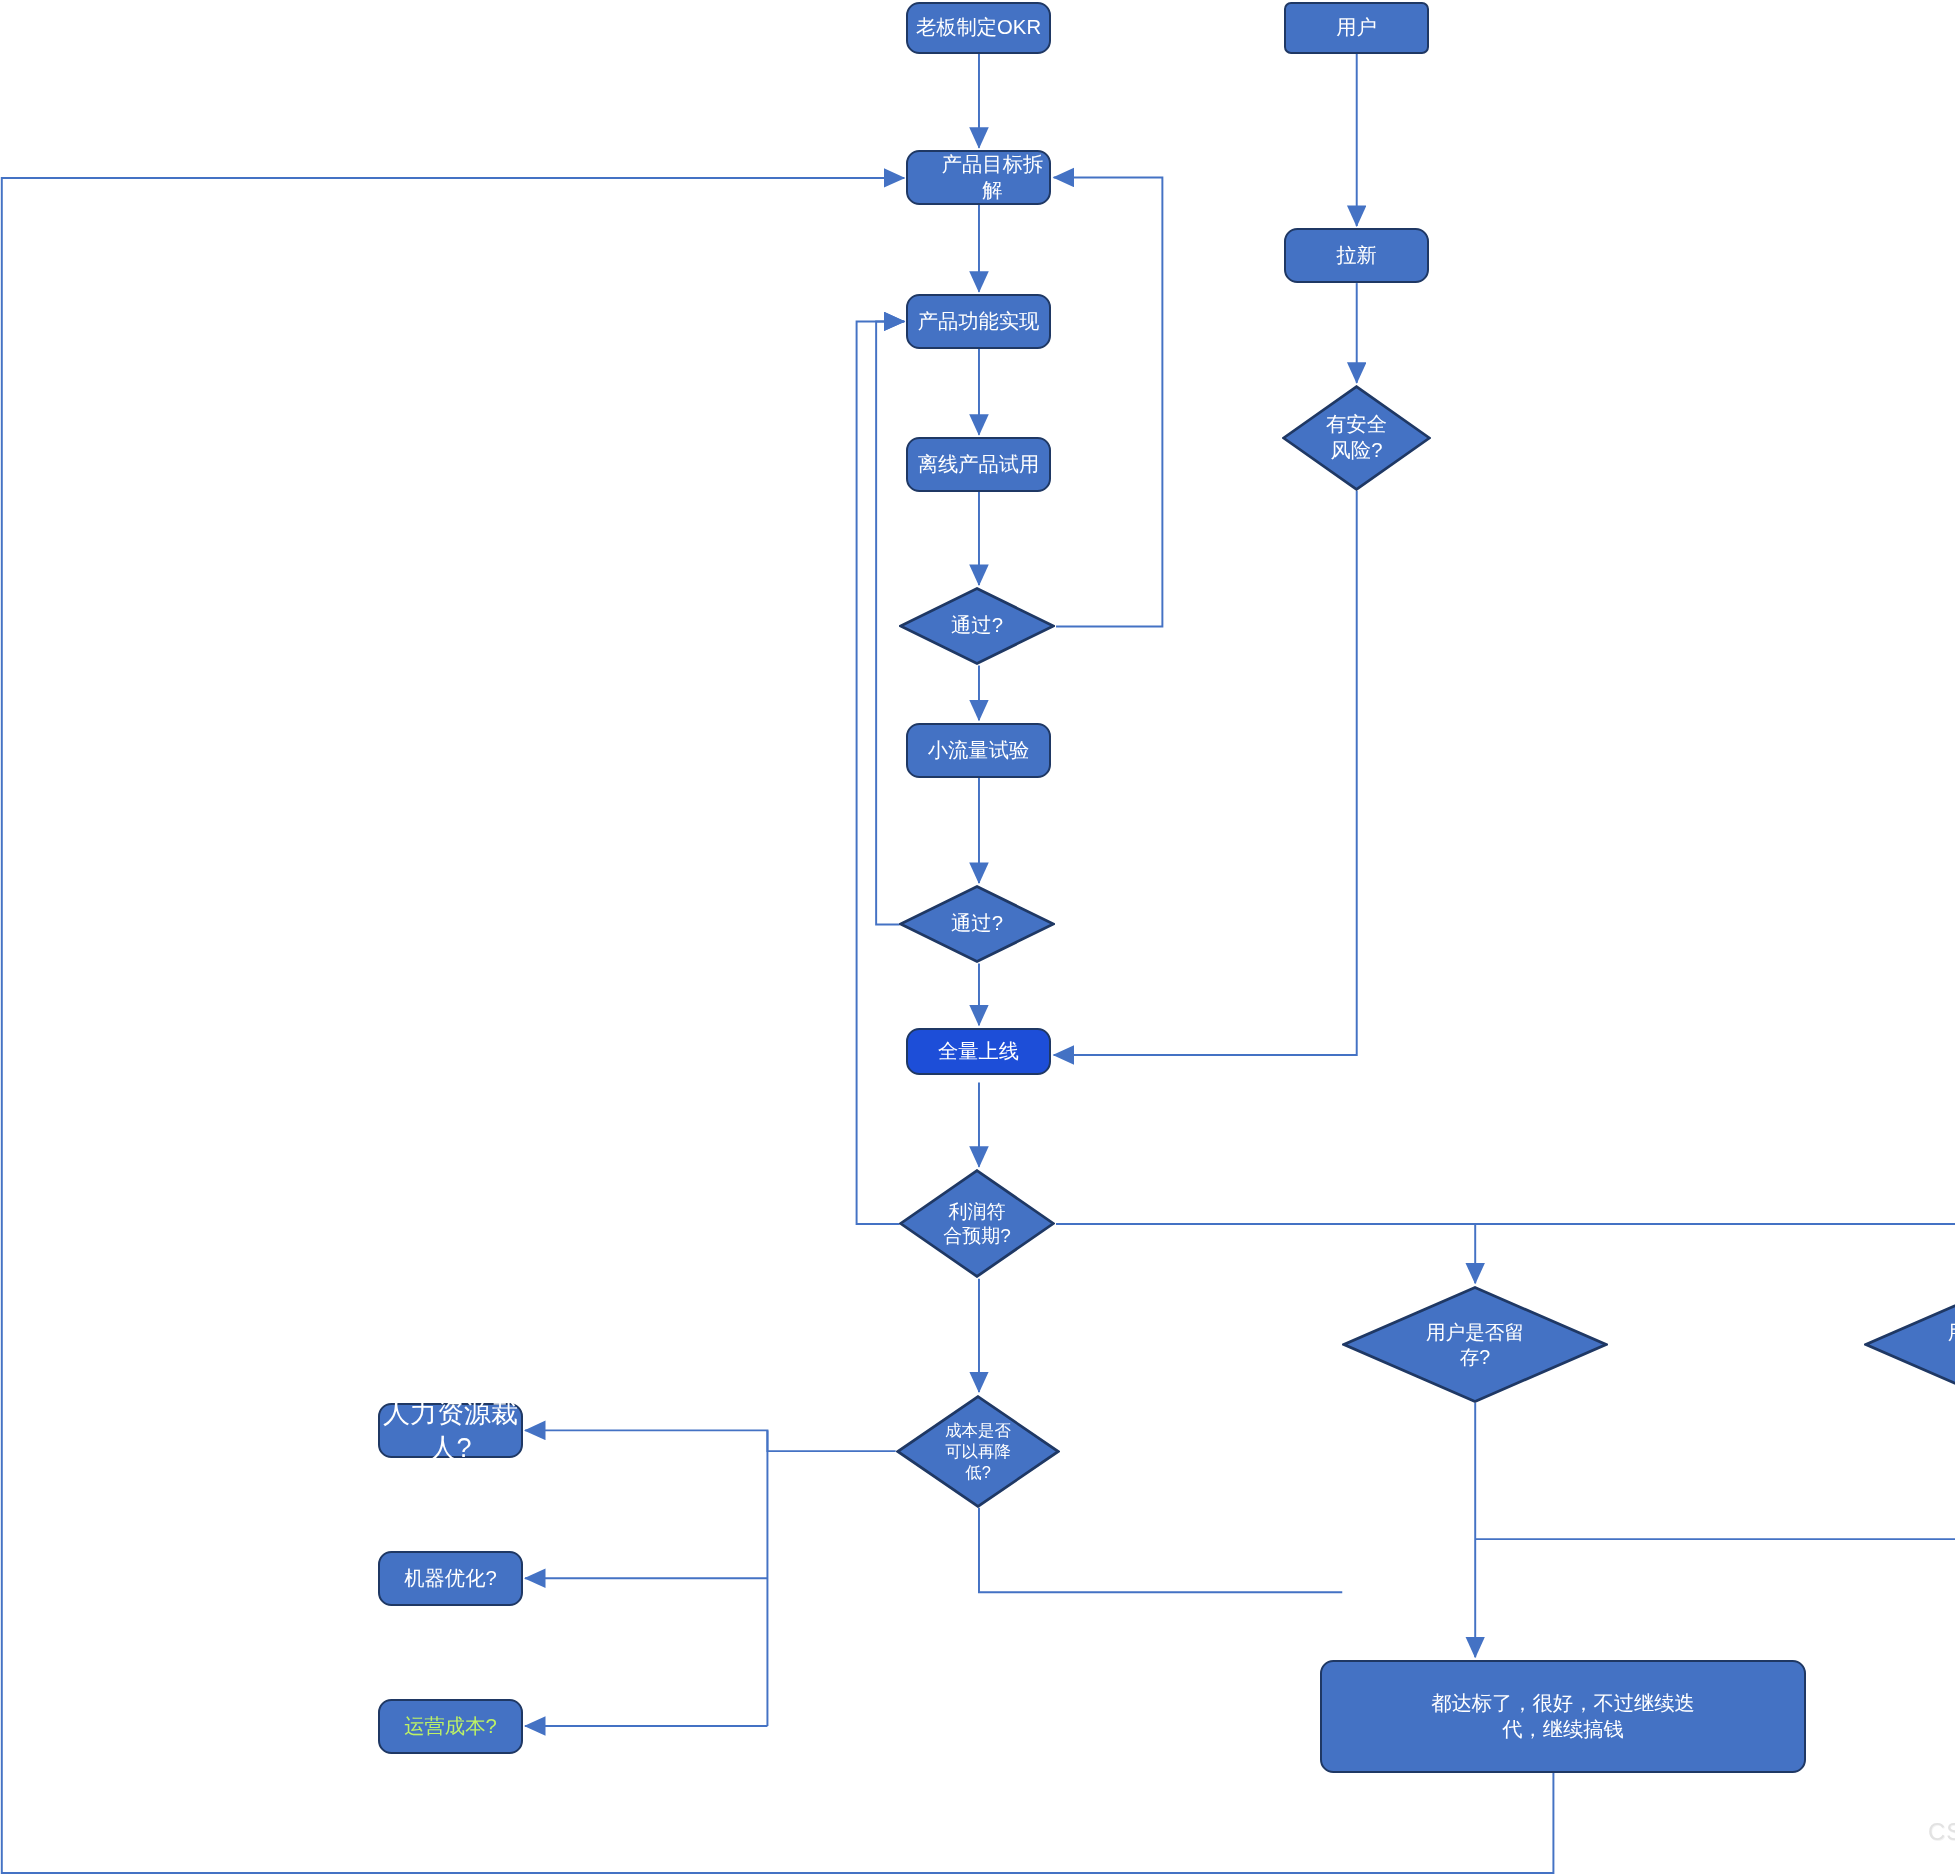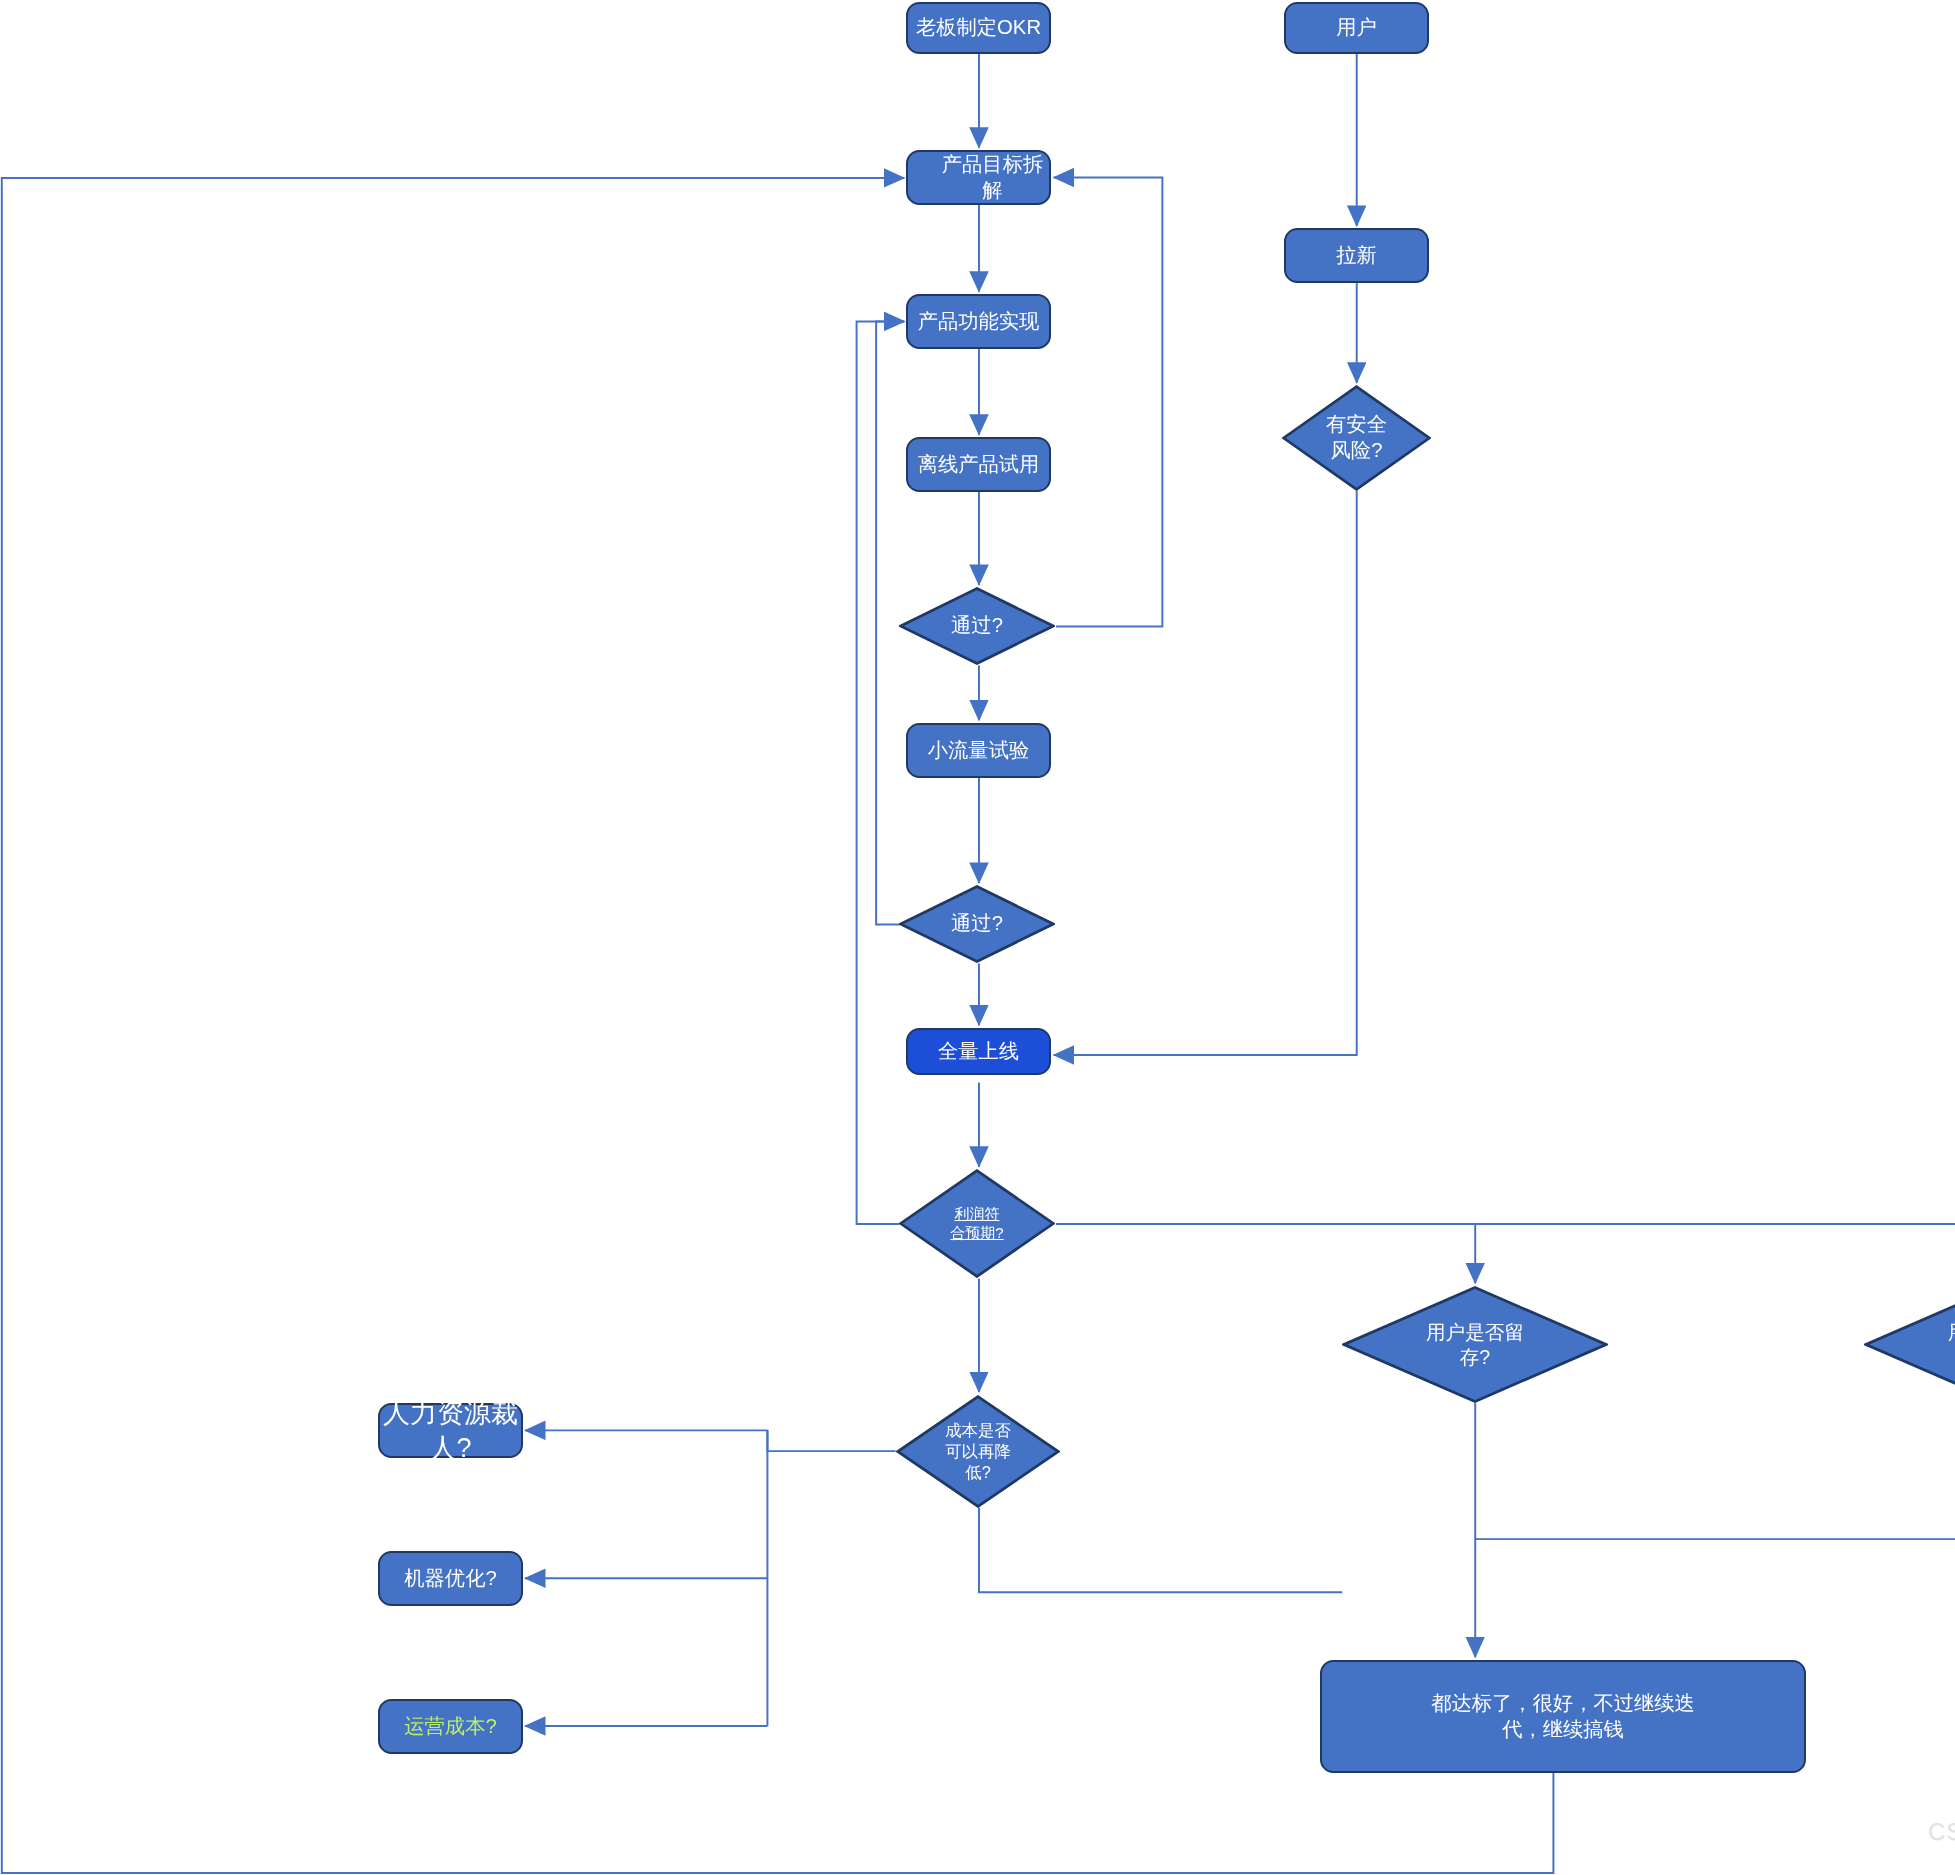--- a/index.html
+++ b/index.html
@@ -106,21 +106,21 @@
       <path d="M3772,3588 L3772,4238" marker-end="url(#ar)"></path>
 
       <path d="M5106,3588 L5106,3936 L3772,3936"></path>
 
       <path d="M3972,4534 L3972,4790 L4,4790 L4,455 L2312,455" marker-end="url(#ar)"></path>
     </g>
   </svg>
 
   <div id="nodes-root">
       <div class="node proc" style="left: 906px; top: 1.6px; width: 145px; height: 52px; font-size: 20.3px; background: rgb(68, 114, 196); border-color: rgb(31, 56, 100); color: rgb(255, 255, 255);"><span>老板制定OKR</span></div>
-      <div class="node proc" style="left: 1284px; top: 1.6px; width: 145px; height: 52px; font-size: 20.3px; background: rgb(68, 114, 196); border-color: rgb(31, 56, 100); color: rgb(255, 255, 255);"><span>用户</span></div>
+      <div class="node proc" style="left: 1284px; top: 1.6px; width: 145px; height: 52px; font-size: 20.3px; background: rgb(68, 114, 196); border-color: rgb(31, 56, 100); color: rgb(255, 255, 255); border-radius: 7px;"><span>用户</span></div>
       <div class="node proc" style="left: 906px; top: 150px; width: 145px; height: 55px; font-size: 20.3px; background: rgb(68, 114, 196); border-color: rgb(31, 56, 100); color: rgb(255, 255, 255); padding-left: 28px;"><span>产品目标拆解</span></div>
       <div class="node proc" style="left: 1284px; top: 228px; width: 145px; height: 55px; font-size: 20.3px; background: rgb(68, 114, 196); border-color: rgb(31, 56, 100); color: rgb(255, 255, 255);"><span>拉新</span></div>
       <div class="node proc" style="left: 906px; top: 294px; width: 145px; height: 55px; font-size: 20.3px; background: rgb(68, 114, 196); border-color: rgb(31, 56, 100); color: rgb(255, 255, 255);"><span>产品功能实现</span></div>
       <div class="node proc" style="left: 906px; top: 437px; width: 145px; height: 55px; font-size: 20.3px; background: rgb(68, 114, 196); border-color: rgb(31, 56, 100); color: rgb(255, 255, 255);"><span>离线产品试用</span></div>
       <div class="dia-wrap" style="left: 1282px; top: 385px; width: 149px; height: 106px;">
         <svg width="149" height="106" viewBox="0 0 380 270">
           <polygon points="190,4 376,135 190,266 4,135" fill="#4472C4" stroke="#1F3864" stroke-width="7" stroke-linejoin="miter"></polygon>
         </svg>
         <div class="dia-label" style="font-size: 20.3px; color: rgb(255, 255, 255);"><span>有安全
 风险?</span></div>
@@ -136,21 +136,21 @@
         <svg width="156" height="78" viewBox="0 0 400 200">
           <polygon points="200,4 396,100 200,196 4,100" fill="#4472C4" stroke="#1F3864" stroke-width="7" stroke-linejoin="miter"></polygon>
         </svg>
         <div class="dia-label" style="font-size: 20.3px; color: rgb(255, 255, 255);"><span>通过?</span></div>
       </div>
       <div class="node proc" style="left: 906px; top: 1028px; width: 145px; height: 47px; font-size: 20.3px; background: #1d4ed8; border-color: rgb(31, 56, 100); color: rgb(255, 255, 255);"><span>全量上线</span></div>
       <div class="dia-wrap" style="left: 899px; top: 1169px; width: 156px; height: 109px;">
         <svg width="156" height="109" viewBox="0 0 400 280">
           <polygon points="200,4 396,140 200,276 4,140" fill="#4472C4" stroke="#1F3864" stroke-width="7" stroke-linejoin="miter"></polygon>
         </svg>
-        <div class="dia-label" style="font-size: 15px; color: rgb(255, 255, 255); text-decoration: underline;"><span>利润符
+        <div class="dia-label" style="font-size: 19px; color: rgb(255, 255, 255);"><span>利润符
 合预期?</span></div>
       </div>
       <div class="dia-wrap" style="left: 896px; top: 1395px; width: 164px; height: 113px;">
         <svg width="164" height="113" viewBox="0 0 420 290">
           <polygon points="210,4 416,145 210,286 4,145" fill="#4472C4" stroke="#1F3864" stroke-width="7" stroke-linejoin="miter"></polygon>
         </svg>
         <div class="dia-label" style="font-size: 16.4px; color: rgb(255, 255, 255);"><span>成本是否
 可以再降
 低?</span></div>
       </div>

